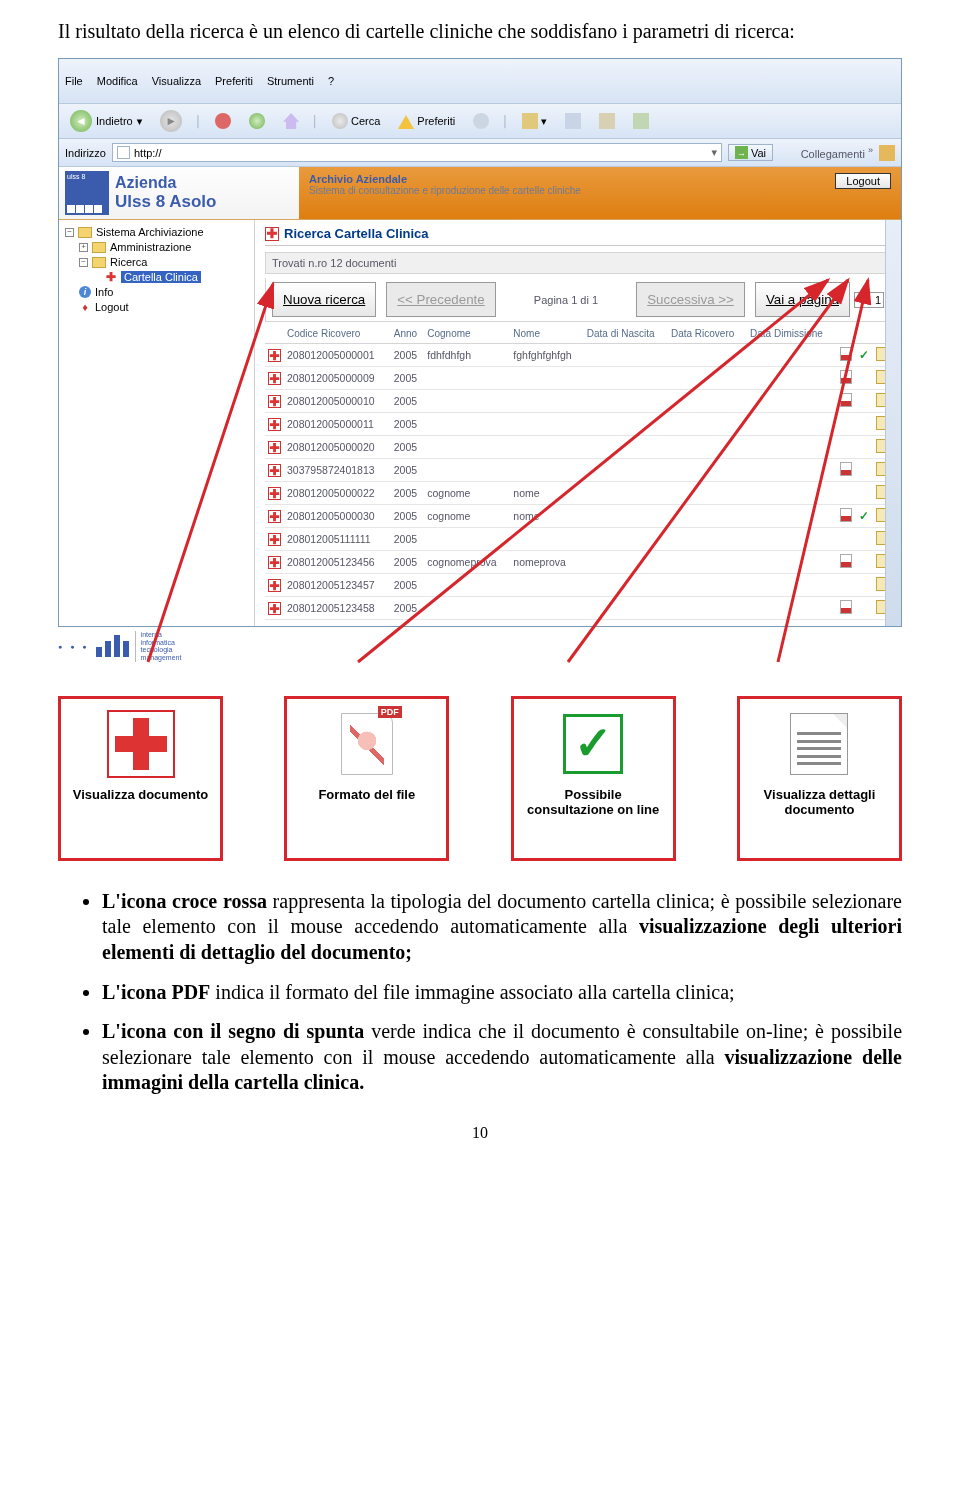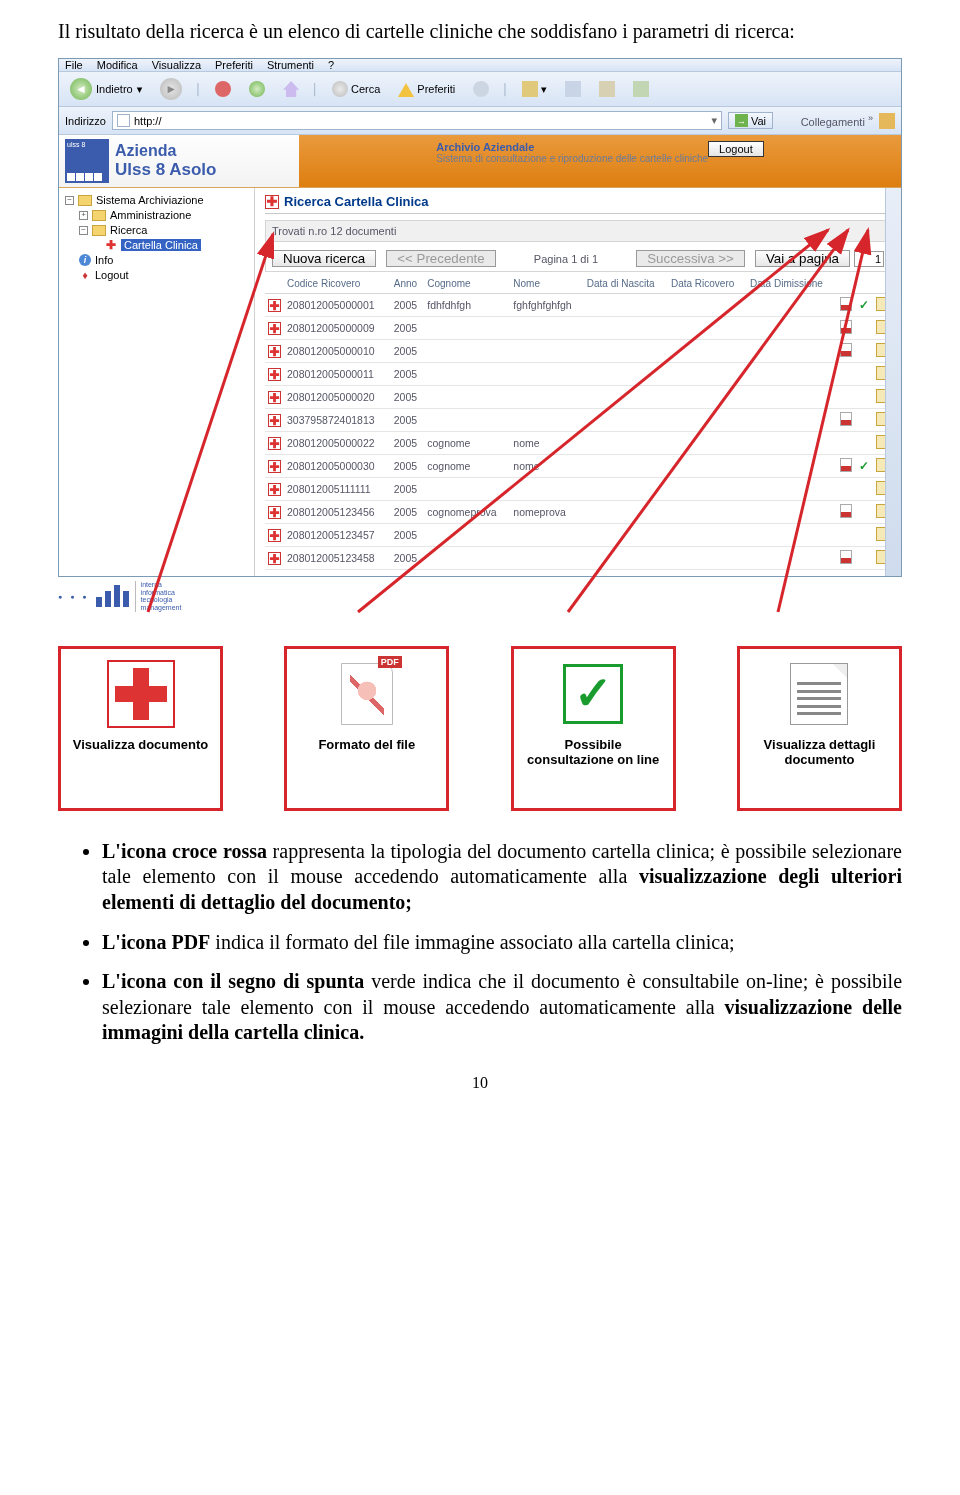--- a/index.html
+++ b/index.html
@@ -9,21 +9,21 @@
   
   .ie { border: 1px solid #7b9ab5; font-family: Tahoma, Arial, sans-serif; font-size: 11px; color: #000; background: #fff; position: relative; }
   .ie-titlebar { display: flex; align-items: center; justify-content: space-between; background: linear-gradient(#4a7ed4,#2456b3); color: #fff; padding: 3px 4px; font-size: 11px; }
   .ie-title { display: flex; align-items: center; gap: 5px; }
   .ie-title .e { width: 14px; height: 14px; background: #3b7dd8; border-radius: 2px; position: relative; }
   .ie-title .e::after { content: "e"; position: absolute; inset: 0; color: #fff; font-weight: bold; font-size: 11px; text-align: center; line-height: 14px; }
   .win-btns { display: flex; gap: 2px; }
   .win-btn { width: 20px; height: 18px; display: inline-flex; align-items: center; justify-content: center; border-radius: 3px; font-size: 11px; }
   .win-btn.min, .win-btn.max { background: linear-gradient(#7aa8e8,#3970ca); color: #fff; }
   .win-btn.close { background: linear-gradient(#f08b6a,#d6522b); color: #fff; }
-  .ie-menubar { background: linear-gradient(#eef3fb,#d7e4f5); padding: 0 6px; border-bottom: 1px solid #b9c9dd; display: flex; gap: 14px; }
+  .ie-menubar { background: linear-gradient(#eef3fb,#d7e4f5); padding: 16px 6px; border-bottom: 1px solid #b9c9dd; display: flex; gap: 14px; }
   .ie-toolbar { background: linear-gradient(#eef3fb,#d7e4f5); padding: 4px 6px; border-bottom: 1px solid #b9c9dd; display: flex; align-items: center; gap: 8px; }
   .ie-toolbar .back { display: inline-flex; align-items: center; gap: 4px; }
   .tb-circle { width: 22px; height: 22px; border-radius: 50%; background: radial-gradient(#d1ecc1,#6fb34f); display: inline-flex; align-items: center; justify-content: center; color: #fff; font-size: 12px; }
   .tb-circle.gray { background: radial-gradient(#e5e5e5,#b9b9b9); color: #888; }
   .tb-btn { display: inline-flex; align-items: center; gap: 3px; padding: 2px 5px; }
   .tb-sep { color: #99aabf; }
   .tb-ico { width: 16px; height: 16px; display: inline-block; }
   .ico-x { background: #d66; border-radius: 50%; }
   .ico-refresh { background: radial-gradient(#d1ecc1,#6fb34f); border-radius: 50%; }
   .ico-home { background: #cbe; clip-path: polygon(50% 0,100% 55%,82% 55%,82% 100%,18% 100%,18% 55%,0 55%); }
@@ -37,21 +37,21 @@
   .sq-green { width: 13px; height: 13px; background: #6fb34f; display: inline-flex; align-items: center; justify-content: center; color: #fff; font-size: 9px; }
   .app-header { background: linear-gradient(#fefefe,#f3f3f3); border-bottom: 1px solid #d9a45b; padding: 0; }
   .app-header-inner { display: flex; gap: 44px; }
   .logo-block { width: 196px; padding: 4px 6px; display: flex; align-items: center; gap: 6px; }
   .logo-sq { width: 44px; height: 44px; background: #3b5cac; color: #fff; font-size: 7px; padding: 2px; display: flex; flex-direction: column; justify-content: space-between; }
   .logo-sq .row { display: flex; gap: 1px; }
   .logo-sq .cell { width: 8px; height: 8px; background: #fff; }
   .logo-text { color: #3b5cac; font-family: Arial, sans-serif; }
   .logo-text .a { font-size: 16px; font-weight: bold; }
   .logo-text .b { font-size: 17px; font-weight: bold; }
-  .header-right { flex: 1; background: #e3851d; background: linear-gradient(180deg,#e99a3d 0%,#de7e10 100%); position: relative; display: flex; align-items: flex-start; justify-content: center; padding: 6px 10px; }
+  .header-right { flex: 1; background: #e3851d; background: linear-gradient(180deg,#e99a3d 0%,#de7e10 100%); position: relative; display: flex; align-items: flex-start; justify-content: space-between; padding: 6px 10px; }
   .header-right-text { color: #3b5cac; font-weight: bold; font-size: 11px; }
   .header-right-text .sub { color: #6b7b9a; font-weight: normal; font-size: 10px; }
   .logout-btn { background: linear-gradient(#fff,#e5e5e5); border: 1px solid #333; padding: 1px 10px; font-size: 11px; }
 
   .app-body { display: flex; min-height: 360px; }
   .sidebar { width: 196px; border-right: 1px solid #d0d0d0; padding: 6px; font-size: 11px; background: #fff; }
   .tree { list-style: none; }
   .tree > li { margin-bottom: 3px; display: flex; align-items: center; gap: 4px; }
   .tree .tog { width: 9px; height: 9px; border: 1px solid #888; display: inline-flex; align-items: center; justify-content: center; font-size: 8px; line-height: 1; color: #555; }
   .tree .ico-folder { width: 14px; height: 11px; background: #f3d46f; border: 1px solid #caa53d; display: inline-block; }
@@ -61,21 +61,21 @@
   .tree .sel { background: #3463c3; color: #fff; padding: 0 3px; }
 
   .main { flex: 1; padding: 6px 10px; font-size: 11px; position: relative; }
   .main::after { content: ""; position: absolute; right: 0; top: 0; bottom: 0; width: 15px; background: linear-gradient(#e8eef8,#cfdced); border-left: 1px solid #b8c7db; }
   .panel-title { display: flex; align-items: center; gap: 5px; color: #003a8a; font-weight: bold; font-size: 13px; }
   .red-plus { width: 14px; height: 14px; border: 1px solid #c33; display: inline-flex; align-items: center; justify-content: center; color: #d33; font-weight: bold; font-size: 13px; }
   hr.sep { border: none; border-top: 1px solid #c8c8c8; margin: 4px 0 6px; }
 
   .meta-bar { background: #f0f0f0; border: 1px solid #d5d5d5; padding: 4px 6px; color: #556; }
   .btn-row { display: flex; align-items: center; gap: 10px; margin-top: 4px; border: 1px solid #d5d5d5; border-top: none; padding: 4px 6px; }
-  .ui-btn { background: linear-gradient(#fff,#e7e7e7); border: 1px solid #999; padding: 0 10px; cursor: pointer; }
+  .ui-btn { background: linear-gradient(#fff,#e7e7e7); border: 1px solid #999; padding: 9px 10px; cursor: pointer; text-decoration: underline; }
   .ui-btn[disabled] { color: #9a9a9a; background: #eaeaea; }
   .page-info { color: #556; flex: 1; text-align: center; }
   .page-go { display: flex; align-items: center; gap: 4px; }
   .page-go input { width: 30px; border: 1px solid #999; font-size: 11px; text-align: right; padding: 1px 2px; }
 
   table.results { width: 100%; border-collapse: collapse; margin-top: 2px; }
   table.results th { text-align: left; color: #556b88; font-weight: normal; font-size: 10px; padding: 4px 3px; border-bottom: 1px solid #d5d5d5; }
   table.results td { padding: 3px 3px; border-bottom: 1px solid #e6e6e6; font-size: 10.5px; color: #556; }
   .row-ico { width: 16px; text-align: center; }
   .plus-ico { display: inline-block; width: 13px; height: 13px; border: 1px solid #c33; color: #d33; font-weight: bold; font-size: 12px; line-height: 12px; text-align: center; }

